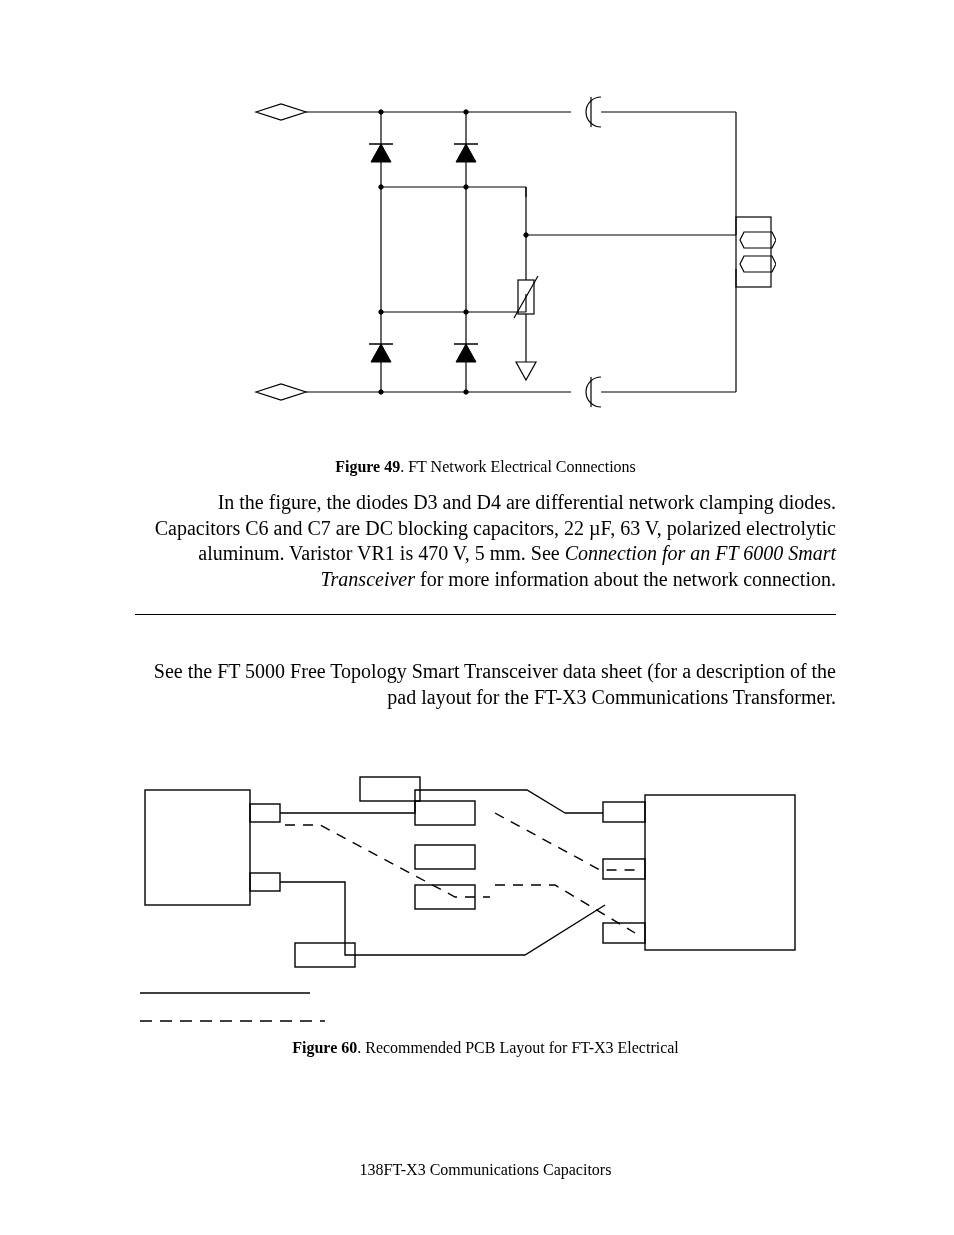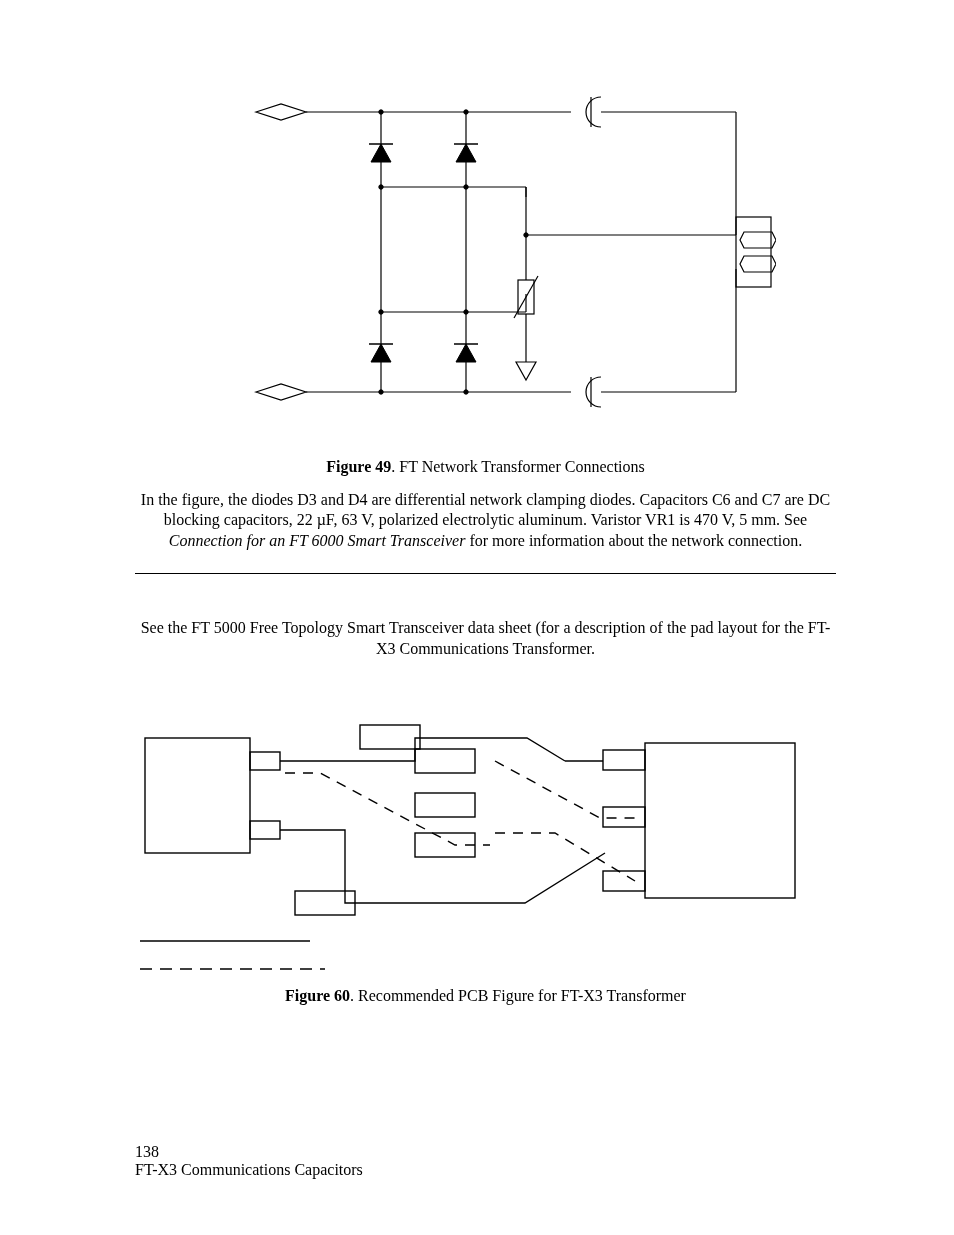--- a/index.html
+++ b/index.html
@@ -21,45 +21,44 @@
     justify-content: center;
   }
   .figure-caption {
     text-align: center;
     font-size: 16px;
     margin-top: 26px;
     margin-bottom: 14px;
   }
   .figure-caption .fig-label { font-weight: bold; margin-top: 36px; }
   .body-para {
-    font-size: 16px;
+    font-size: 20px;
     line-height: 1.28;
     margin: 0 0 14px 0;
-    text-align: center;
+    text-align: right;
   }
   .italic { font-style: italic; }
   hr.section-rule {
     border: none;
     border-top: 1px solid #000;
     margin: 22px 0 44px 0;
   }
   .second-figure-area {
     margin-top: 44px;
     display: flex;
     justify-content: flex-start;
   }
   .footer {
     position: absolute;
     left: 135px;
     right: 118px;
     bottom: 56px;
     display: flex;
     justify-content: center;
     font-size: 16px;
-    flex-direction: column;
   }
   svg { display: block; }
 </style>
 </head>
 <body>
 
 <div class="page">
 
   <div class="figure-area">
     <svg width="580" height="360" viewBox="0 0 580 360">
@@ -128,21 +127,21 @@
       <g stroke="#000" stroke-width="1.2" fill="none">
         <rect x="540" y="145" width="35" height="70"></rect>
 
         <path d="M548 160 L576 160 L580 168 L576 176 L548 176 L544 168 Z"></path>
         <path d="M548 184 L576 184 L580 192 L576 200 L548 200 L544 192 Z"></path>
       </g>
     </svg>
   </div>
 
   <div class="figure-caption">
-    <span class="fig-label">Figure 49</span><span>. FT Network Transformer Connections</span>
+    <span class="fig-label">Figure 49</span><span>. FT Network Electrical Connections</span>
   </div>
 
   <p class="body-para">
     <span>In the figure, the diodes D3 and D4 are differential network clamping diodes.  Capacitors C6 and C7 are DC blocking capacitors, 22 µF, 63 V, polarized electrolytic aluminum.  Varistor VR1 is 470 V, 5 mm.  See </span><span class="italic">Connection for an FT 6000 Smart Transceiver</span><span> for more information about the network connection.</span>
   </p>
 
   <hr class="section-rule">
 
   <p class="body-para">See the FT 5000 Free Topology Smart Transceiver data sheet (for a description of the pad layout for  the FT-X3 Communications Transformer.</p>
 
@@ -179,21 +178,21 @@
         <line x1="430" y1="58" x2="468" y2="58"></line>
 
         <line x1="5" y1="238" x2="175" y2="238"></line>
 
         <line x1="5" y1="266" x2="190" y2="266" stroke-dasharray="12 8"></line>
       </g>
     </svg>
   </div>
 
   <div class="figure-caption" style="margin-top:4px;">
-    <span class="fig-label">Figure 60</span><span>. Recommended PCB Figure for FT-X3 Transformer</span>
+    <span class="fig-label">Figure 60</span><span>. Recommended PCB Layout for FT-X3 Electrical</span>
   </div>
 
   <div class="footer">
     <span>138</span>
     <span>FT-X3 Communications Capacitors</span>
   </div>
 
 </div>
 
 </body></html>

